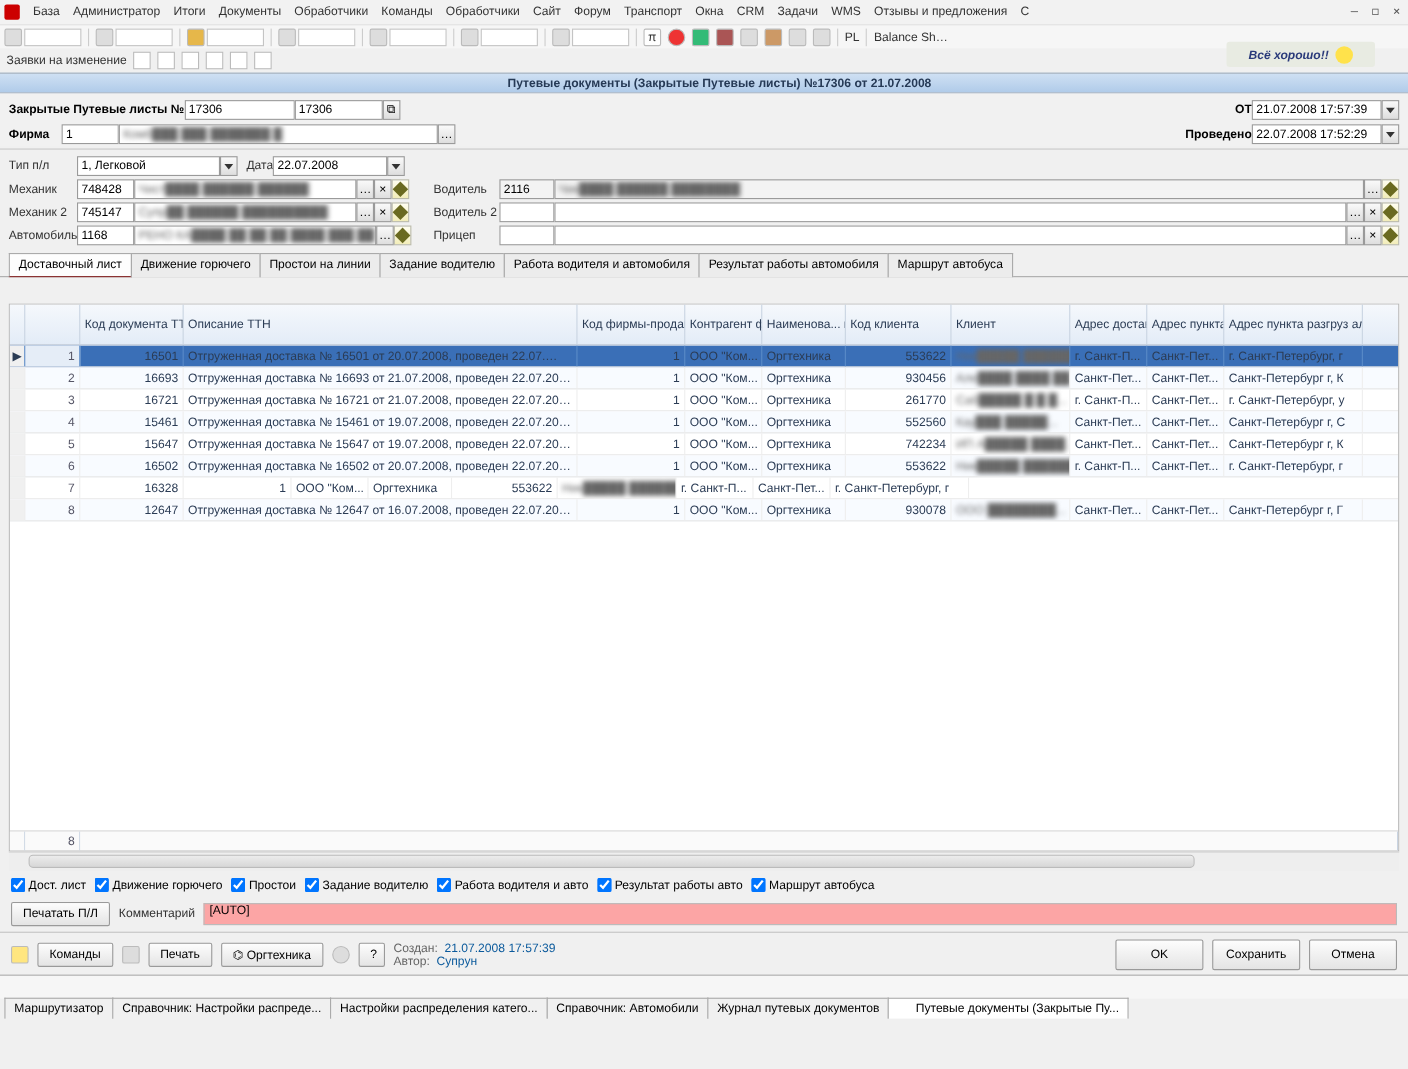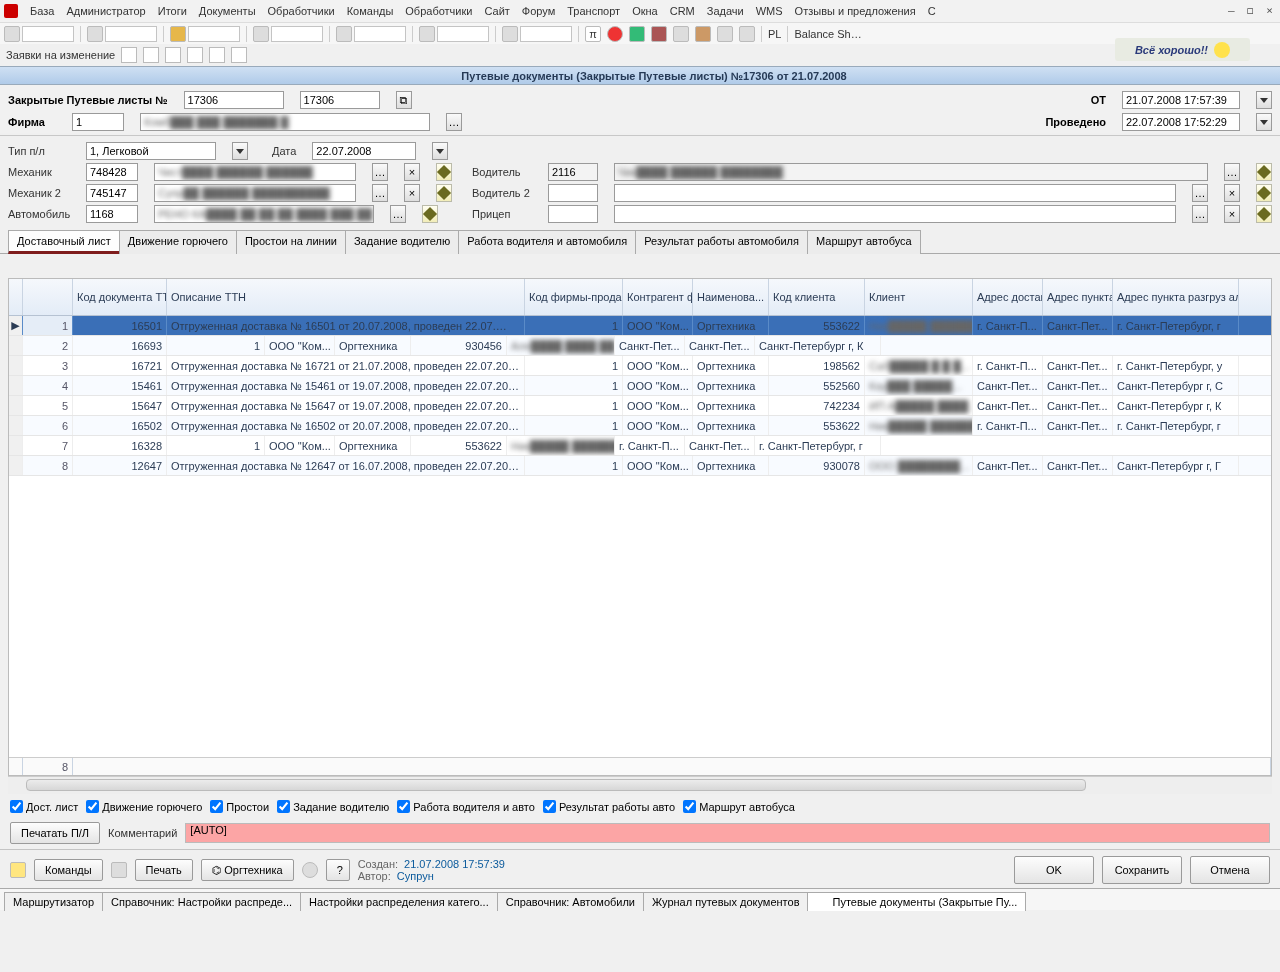--- a/index.html
+++ b/index.html
@@ -14,38 +14,38 @@
 .toolbar .sep { width: 1px; height: 16px; background: #ccc; }
 .tcell { display: flex; align-items: center; gap: 2px; }
 .t-icon { width: 16px; height: 16px; background: #ddd; border: 1px solid #bbb; border-radius: 2px; }
 .t-inp { width: 52px; height: 16px; border: 1px solid #c4c4c4; background: #fff; }
 .toolbar .lab { color: #333; }
 .strip2 { display: flex; align-items: center; height: 22px; padding: 0 6px; gap: 6px; }
 .strip2 .lbl { color: #333; }
 .mini-icon { width: 16px; height: 16px; border: 1px solid #bbb; background: #fff; }
 .titlebar { height: 19px; background: linear-gradient(#cfe0f3,#b0cbe9); color: #263a56; text-align: center; line-height: 19px; font-weight: bold; border-top: 1px solid #9ab; border-bottom: 1px solid #9ab; padding-left: 28px; }
 .form-section { padding: 6px 8px 2px; background: #f1f1f1; display: flex; flex-direction: column; gap: 4px; }
-.row { display: flex; align-items: center; gap: 16px; }
+.row { display: flex; align-items: center; gap: 0; }
 .lbl-b { font-weight: bold; }
 .lbl { color: #333; }
 .inp { height: 18px; border: 1px solid #9a9a9a; background: #fff; padding: 0 3px; display: flex; align-items: center; overflow: hidden; white-space: nowrap; }
 .blur { filter: blur(2.5px); color: #666; }
 .ddbtn { width: 16px; height: 18px; border: 1px solid #9a9a9a; background: linear-gradient(#fafafa,#dedede); display: flex; align-items: center; justify-content: center; }
 .xbtn { width: 16px; height: 18px; border: 1px solid #9a9a9a; background: linear-gradient(#fafafa,#dedede); text-align: center; line-height: 16px; }
 .edbtn { width: 16px; height: 18px; border: 1px solid #bba; background: linear-gradient(#fffef0,#f2edb9); display: flex; align-items: center; justify-content: center; }
 .pen { width: 10px; height: 10px; background: #6a6a20; transform: rotate(-45deg); }
 .caret { width: 0; height: 0; border-left: 4px solid transparent; border-right: 4px solid transparent; border-top: 5px solid #333; }
 .hr { height: 1px; background: #c8c8c8; margin: 2px 0; }
 .subform { display: flex; gap: 20px; padding: 4px 8px 6px; }
 .colL { display: flex; flex-direction: column; gap: 3px; }
 .colR { display: flex; flex-direction: column; gap: 3px; flex: 1; }
 .lblw { width: 62px; }
 .tabs { display: flex; padding: 0 8px; border-bottom: 1px solid #aaa; }
 .tab { padding: 4px 8px; border: 1px solid #aaa; border-bottom: none; margin-right: -1px; background: #ececec; position: relative; top: 1px; }
-.tab.act { background: #fdfdfd; border-bottom: 3px solid #7f1d1d; }
+.tab.act { background: #fdfdfd; border-bottom: 1px solid #7f1d1d; }
 .gridtools { display: flex; gap: 6px; padding: 4px 12px; }
 .gt-icon { width: 16px; height: 16px; opacity: 0.6; }
 .grid-wrap { margin: 0 8px; border: 1px solid #bbb; background: #fff; height: 498px; display: flex; flex-direction: column; }
 .ghead { display: flex; background: linear-gradient(#f5f8fc,#e3ecf7); border-bottom: 1px solid #b6c2d2; }
 .gcell { border-right: 1px solid #c9d4e2; padding: 4px 4px; color: #2b3c55; overflow: hidden; white-space: nowrap; display: flex; align-items: center; }
 .gh { height: 36px; font-weight: normal; }
 .gbody { flex: 1; overflow: auto; }
 .grow { display: flex; height: 20px; border-bottom: 1px solid #e6e6e6; }
 .grow:nth-child(even) { background: #f8fbff; }
 .grow .gcell { border-right: 1px solid #eee; padding: 2px 4px; white-space: nowrap; text-overflow: ellipsis; }
@@ -64,21 +64,21 @@
 .btnrow { display: flex; align-items: center; gap: 8px; padding: 3px 10px; }
 .btn { height: 22px; padding: 0 10px; border: 1px solid #9a9a9a; background: linear-gradient(#fdfdfd,#e4e4e4); border-radius: 2px; }
 .comment-inp { flex: 1; height: 20px; border: 1px solid #bbb; background: #fca5a5; padding: 0 4px; }
 .status-sep { height: 1px; background: #c4c4c4; margin: 2px 0; }
 .bottom-bar { display: flex; align-items: center; padding: 4px 10px; gap: 8px; }
 .info-meta { color: #0b5a9c; }
 .info-meta .k { color: #666; margin-right: 6px; }
 .spacer { flex: 1; }
 .big-btn { height: 28px; width: 80px; border: 1px solid #9a9a9a; background: linear-gradient(#fdfdfd,#e4e4e4); border-radius: 2px; }
 .bottom-tabs { display: flex; border-top: 1px solid #aaa; background: #f6f6f6; height: 22px; align-items: flex-end; padding: 0 4px; }
-.btab { padding: 3px 8px; border: 1px solid #aaa; border-bottom: none; background: #f0f0f0; margin-right: -1px; font-size: 11px; white-space: nowrap; overflow: hidden; position: relative; top: 1px; }
+.btab { padding: 3px 8px; border: 1px solid #aaa; border-bottom: none; background: #f0f0f0; margin-right: -1px; font-size: 11px; white-space: nowrap; overflow: hidden; position: relative; top: 18px; }
 .btab.act { background: #fff; padding-left: 24px; }
 .c-n { width: 14px; }
 .c-idx { width: 50px; }
 .c-doc { width: 94px; }
 .c-desc { width: 358px; }
 .c-firm { width: 98px; }
 .c-contr { width: 70px; }
 .c-cargo { width: 76px; }
 .c-ccode { width: 96px; }
 .c-client { width: 108px; }
@@ -341,40 +341,41 @@
           <span class="blur">Ник█████ ██████...</span>
         </div>
         <div class="gcell c-addr">г. Санкт-П...</div>
         <div class="gcell c-load">Санкт-Пет...</div>
         <div class="gcell c-unload">г. Санкт-Петербург, г</div>
       </div>
       <div class="grow">
         <div class="gcell sel-marker c-n"></div>
         <div class="gcell c-idx rownum ">2</div>
         <div class="gcell c-doc" style="justify-content:flex-end">16693</div>
+        <div class="gcell c-desc">Отгруженная доставка № 16693 от 21.07.2008, проведен 22.07.20…</div>
         <div class="gcell c-firm" style="justify-content:flex-end">1</div>
         <div class="gcell c-contr">ООО "Ком...</div>
         <div class="gcell c-cargo">Оргтехника</div>
         <div class="gcell c-ccode" style="justify-content:flex-end">930456</div>
         <div class="gcell c-client">
           <span class="blur">Але████ ████ ██...</span>
         </div>
         <div class="gcell c-addr">Санкт-Пет...</div>
         <div class="gcell c-load">Санкт-Пет...</div>
         <div class="gcell c-unload">Санкт-Петербург г, К</div>
       </div>
       <div class="grow">
         <div class="gcell sel-marker c-n"></div>
         <div class="gcell c-idx rownum ">3</div>
         <div class="gcell c-doc" style="justify-content:flex-end">16721</div>
         <div class="gcell c-desc">Отгруженная доставка № 16721 от 21.07.2008, проведен 22.07.20…</div>
         <div class="gcell c-firm" style="justify-content:flex-end">1</div>
         <div class="gcell c-contr">ООО "Ком...</div>
         <div class="gcell c-cargo">Оргтехника</div>
-        <div class="gcell c-ccode" style="justify-content:flex-end">198562</div>
+        <div class="gcell c-ccode" style="justify-content:flex-end">261770</div>
         <div class="gcell c-client">
           <span class="blur">Саб█████ █ █ █...</span>
         </div>
         <div class="gcell c-addr">г. Санкт-П...</div>
         <div class="gcell c-load">Санкт-Пет...</div>
         <div class="gcell c-unload">г. Санкт-Петербург, у</div>
       </div>
       <div class="grow">
         <div class="gcell sel-marker c-n"></div>
         <div class="gcell c-idx rownum ">4</div>

